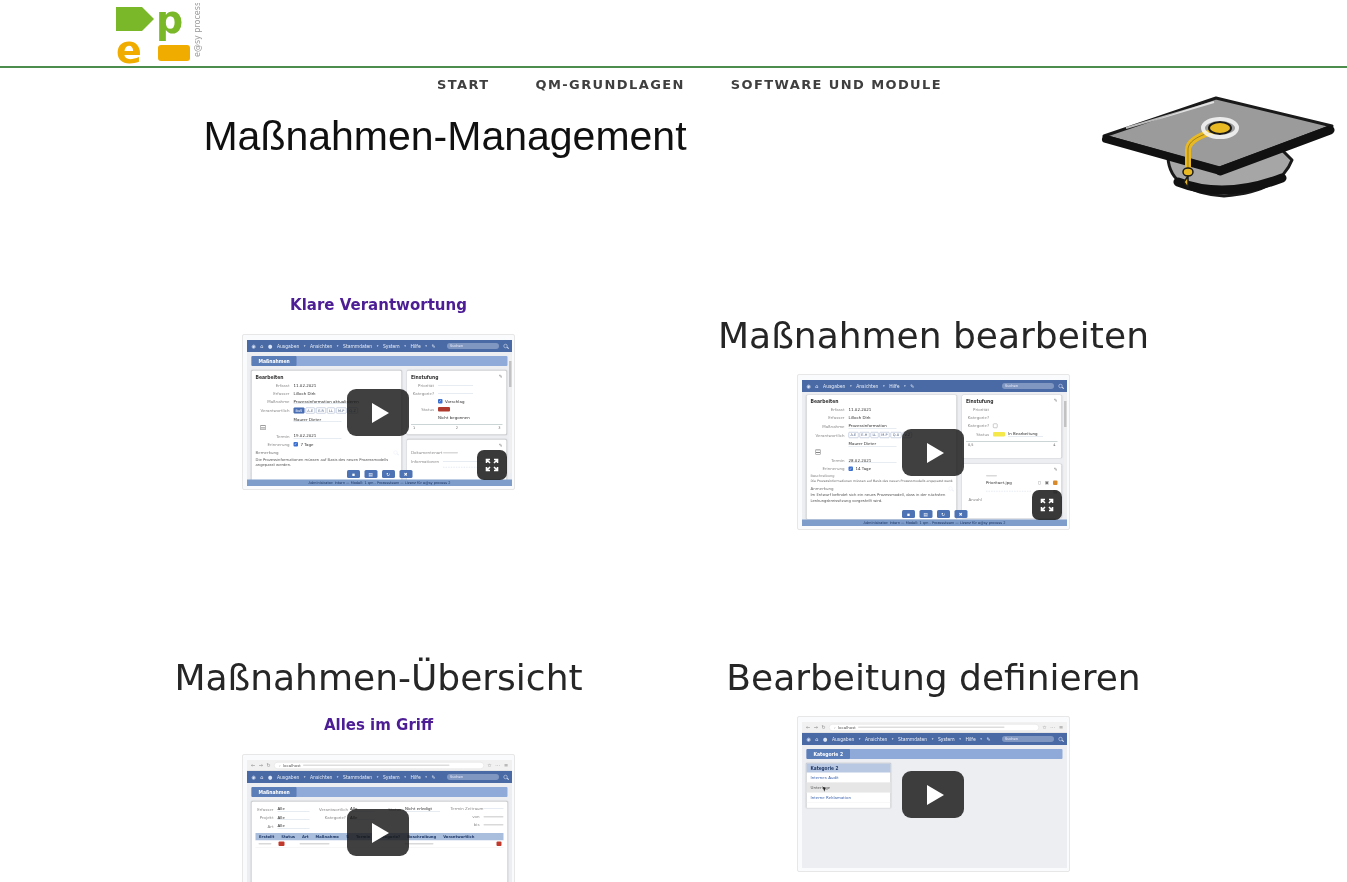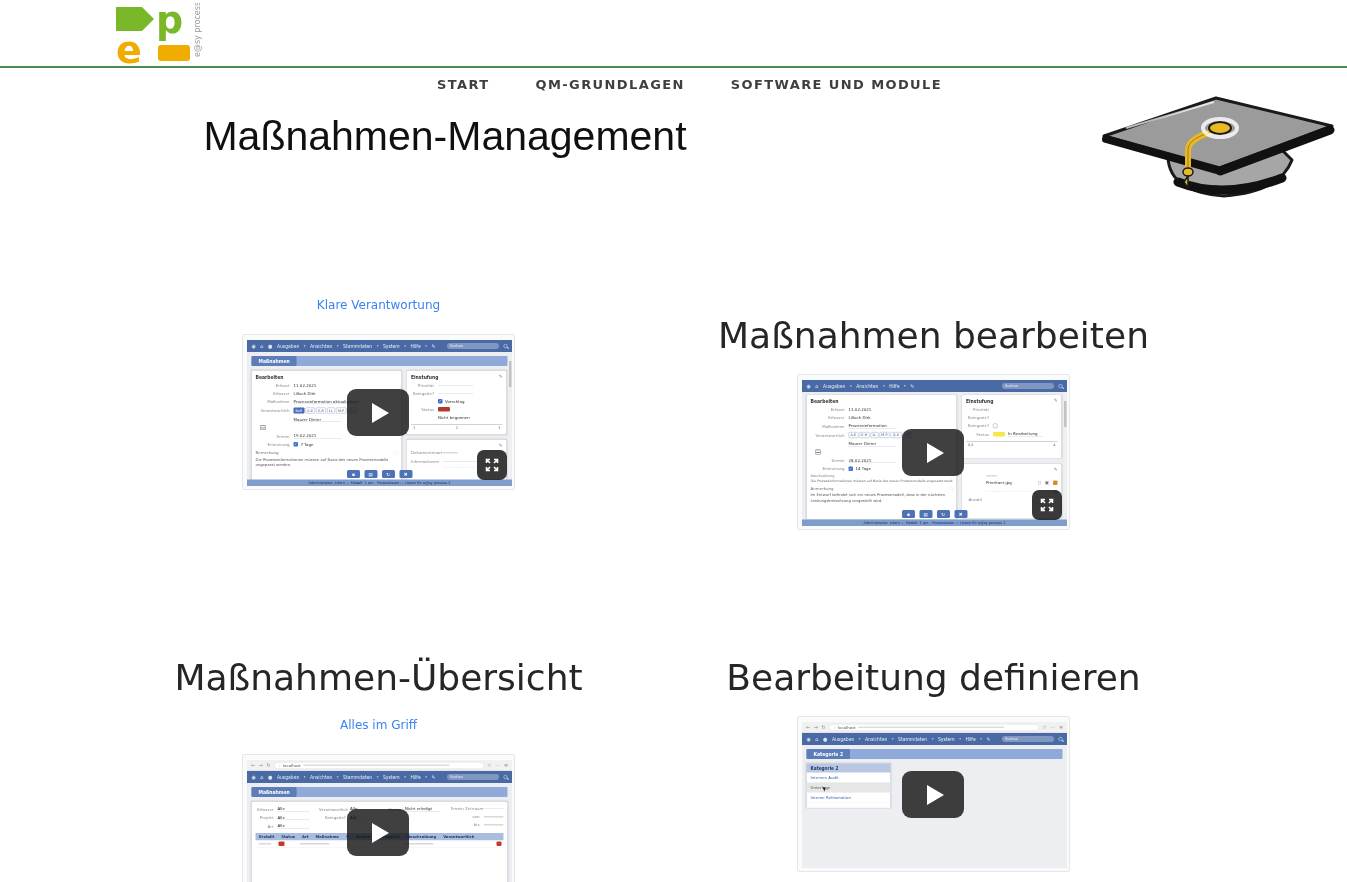--- a/index.html
+++ b/index.html
@@ -20,21 +20,21 @@
   .hero-text { position:absolute; left:103px; top:106px; width:684px; text-align:center;
                font-family:"Liberation Sans",sans-serif; color:#101010; }
   .hero-text .l1, .hero-text .l2 { font-size:41px; line-height:60px; font-weight:400; }
   .hero-cap { position:absolute; left:1096px; top:86px; width:248px; height:124px; }
 
   
   .cards { position:absolute; left:101px; top:296px; width:1110px;
            display:grid; grid-template-columns:555px 555px; grid-row-gap:108px; }
   .card { text-align:center; }
   .card h2 { font-size:36px; line-height:48px; font-weight:400; color:#262626; margin:16px 0 14px; }
-  .card .sub { font-size:12px; line-height:19px; color:#3b82f6; margin-bottom:19px; }
+  .card .sub { font-size:15px; line-height:19px; color:#4c1d95; margin-bottom:19px;font-weight:bold; }
 
   
   .video { position:relative; width:273px; height:156px; margin:0 auto; background:#fafbfc;
            border:1px solid #e7e7e7; border-radius:2px; overflow:hidden; cursor:pointer; text-align:left; }
   .play-btn { position:absolute; left:104px; top:54px; width:62px; height:47px; border-radius:9px;
               background:rgba(22,22,22,.82); display:flex; align-items:center; justify-content:center; }
   .play-btn i { display:block; width:0; height:0; border-left:17px solid #fff;
                 border-top:10px solid transparent; border-bottom:10px solid transparent; margin-left:4px; }
   .fs-btn { position:absolute; right:7px; bottom:9px; width:30px; height:30px; border-radius:7px;
             background:rgba(22,22,22,.85); display:flex; align-items:center; justify-content:center; }

